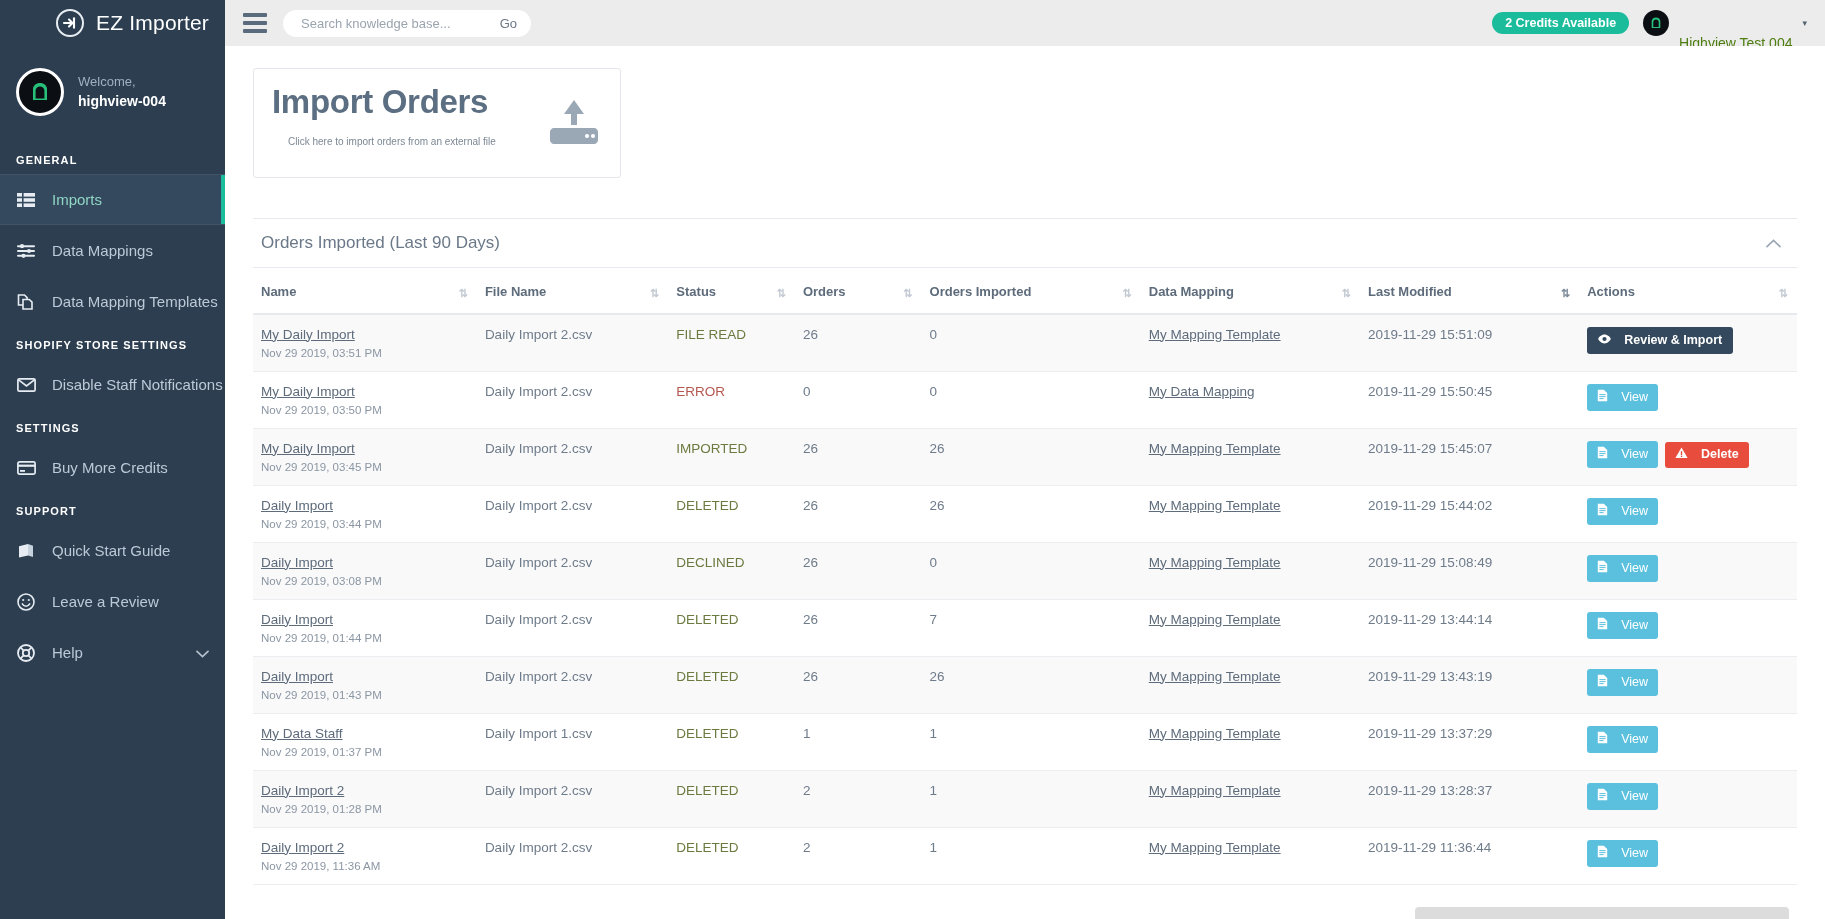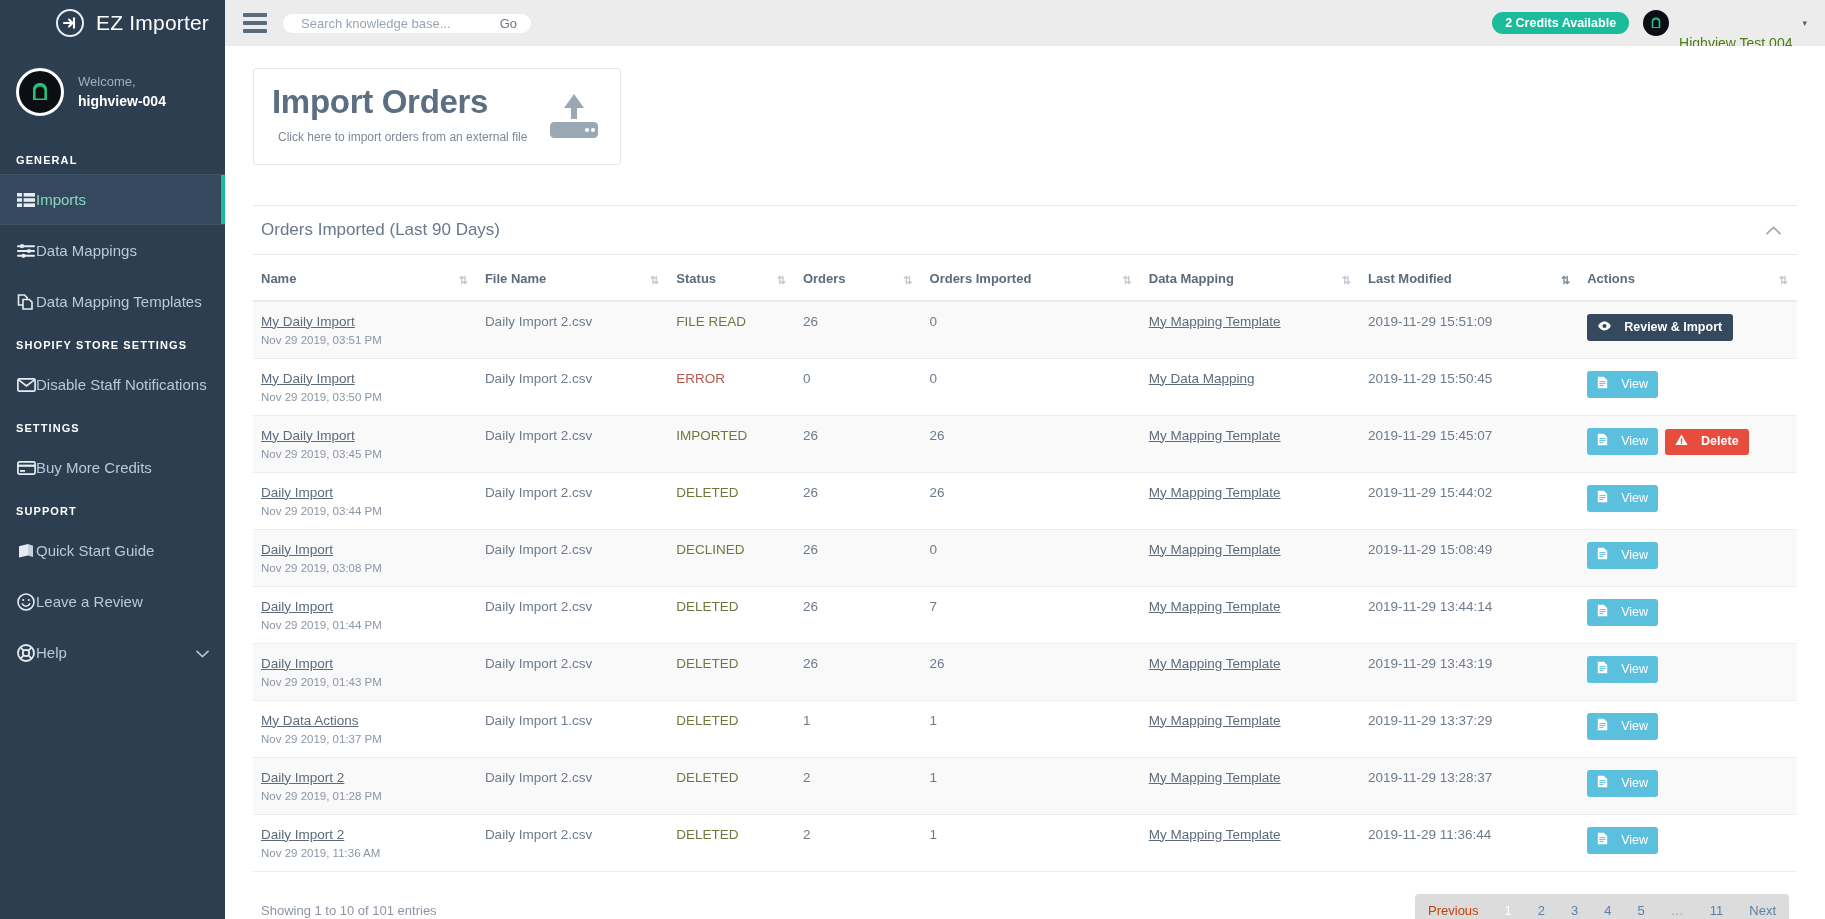--- a/index.html
+++ b/index.html
@@ -47,21 +47,21 @@
     display:flex;align-items:center;justify-content:center;flex:0 0 auto;
   }
   .welcome-small { font-size:13px; color:#9fb0c3; line-height:1.5; }
   .welcome-name { font-size:14px; color:#ffffff; font-weight:700; line-height:1.5; }
 
   .nav-section {
     font-size:11px; font-weight:700; letter-spacing:1.1px;
     color:#ffffff; padding:12px 16px 8px 16px; text-transform:uppercase;
   }
   .nav-item {
-    display:flex; align-items:center; gap:0;
+    display:flex; align-items:center; gap:16px;
     height:51px; padding:0 16px;
     color:#bcc9d8; font-size:15px;
     border-top:1px solid rgba(255,255,255,0.06);
     border-bottom:1px solid rgba(255,255,255,0.06);
     position:relative; cursor:pointer;
     white-space:nowrap;
   }
   .nav-item.plain { border-top:none; border-bottom:none; }
   .nav-item.active {
     background:#35495e; color:#8fd6c4;
@@ -78,21 +78,21 @@
   .main { flex:1; height:919px; display:flex; flex-direction:column; background:#ffffff; min-width:0; }
   .topbar {
     height:46px; background:#ececec;
     display:flex; align-items:center; gap:16px;
     padding:0 18px 0 18px;
     flex:0 0 auto;
   }
   .hamburger { width:24px; display:flex; flex-direction:column; gap:4px; cursor:pointer; }
   .hamburger i { display:block; height:4px; background:#5a6b7d; border-radius:1px; }
   .search-wrap {
-    width:248px; height:19px; background:#ffffff; border-radius:14px;
+    width:248px; height:27px; background:#ffffff; border-radius:14px;
     display:flex; align-items:center; padding:0 6px 0 16px;
   }
   .search-input {
     border:none; outline:none; background:transparent;
     font-family:"Liberation Sans", sans-serif; font-size:13px; color:#6b7785;
     flex:1; min-width:0;
   }
   .search-input::placeholder { color:#9aa4af; }
   .go-btn {
     border:none; background:transparent; cursor:pointer;
@@ -119,21 +119,21 @@
   .import-card {
     width:368px; border:1px solid #e3e7eb; border-radius:3px;
     padding:16px 18px 14px 18px;
     display:flex; align-items:center; justify-content:space-between;
     cursor:pointer; background:#fff;
   }
   .import-card h1 {
     margin:0 0 10px 0; font-size:33px; line-height:1.05;
     color:#5b6e82; font-weight:700; letter-spacing:-.3px;
   }
-  .import-card p { margin:6px; font-size:12px; color:#7c8894;text-align:right; }
+  .import-card p { margin:16px; font-size:10px; color:#7c8894;text-align:right; }
   .upload-ico { flex:0 0 auto; margin-left:12px; }
 
   
   .panel { margin-top:40px; }
   .panel-head {
     display:flex; align-items:center; justify-content:space-between;
     border-top:1px solid #e6e9ed; border-bottom:1px solid #e6e9ed;
     padding:14px 10px 14px 8px;
   }
   .panel-title { font-size:17px; color:#6a7888; font-weight:400; }
@@ -572,21 +572,21 @@
                   <td><button class="btn btn-view">
                       <span><svg width="11" height="13" viewBox="0 0 11 13">
                           <path d="M.8.7h6l3.4 3.3v8.3H.8z" fill="#fff"></path>
                           <path d="M2.4 5.6h6.2M2.4 7.6h6.2M2.4 9.6h4.2" stroke="#5bc0de" stroke-width="1"></path>
                         </svg></span>
                       <span>View</span>
                     </button></td>
                 </tr>
                 <tr class="even">
                   <td>
-                    <a class="name-link">My Data Actions</a>
+                    <a class="name-link">My Data Staff</a>
                     <div class="name-date">Nov 29 2019, 01:37 PM</div>
                   </td>
                   <td><span class="num">Daily Import 1.csv</span></td>
                   <td><span class="status DELETED">DELETED</span></td>
                   <td><span class="num">1</span></td>
                   <td><span class="num">1</span></td>
                   <td><a class="map-link">My Mapping Template</a></td>
                   <td><span class="lm">2019-11-29 13:37:29</span></td>
                   <td><button class="btn btn-view">
                       <span><svg width="11" height="13" viewBox="0 0 11 13">

